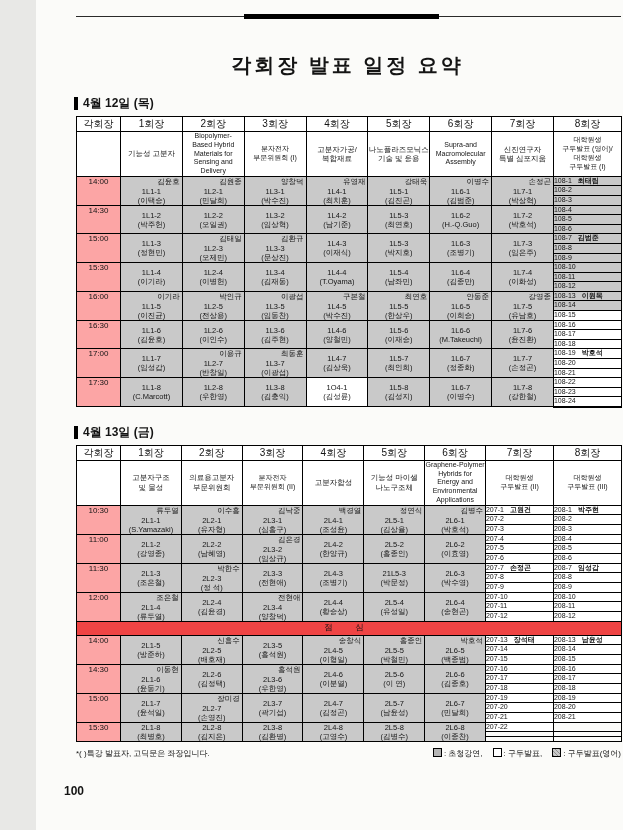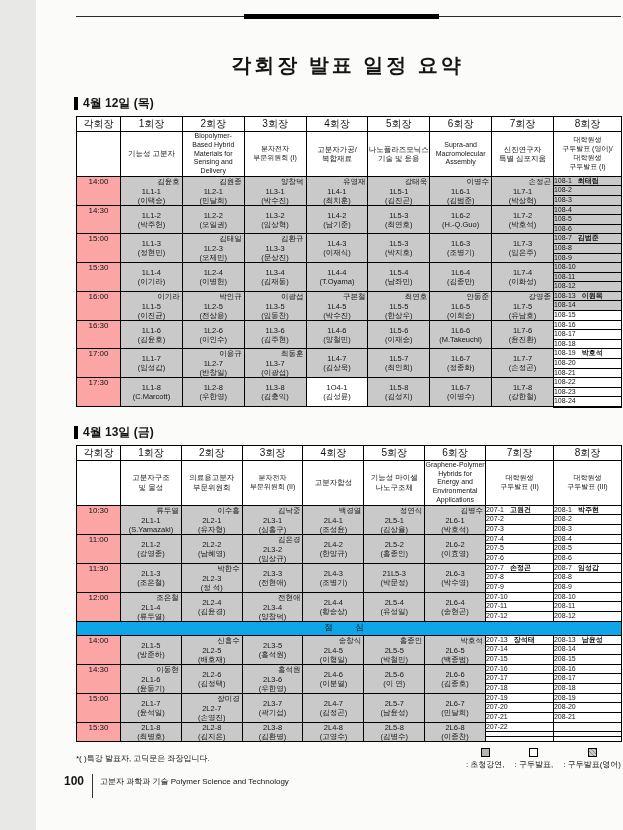--- a/index.html
+++ b/index.html
@@ -46,32 +46,32 @@
   td.main .code{display:block;font-size:7.5px;}
   td.main .spk{display:block;font-size:7.5px;}
   td.oral{
     background:#fff;font-size:7px;height:8.5px;line-height:8.5px;
     text-align:left;padding-left:5px;white-space:nowrap;
   }
   td.oral.en-oral{background:#c9c9c9;}
   td.oral .ochair{font-weight:bold;margin-left:6px;}
   td.void{border:none;background:transparent;}
   td.lunch{
-    border-left:none;border-right:none;background:#0ea5e9;
+    border-left:none;border-right:none;background:#ef4444;
     text-align:center;font-size:8.5px;height:13px;letter-spacing:10px;
   }
   tbody tr.grp-start td{border-top:1px solid #000;}
   tbody tr:last-child td:not(.void){border-bottom:2px solid #000;}
   .foot-row{
     width:545px;margin:6px 0 0 40px;
     display:flex;justify-content:space-between;align-items:center;
     font-size:8px;
   }
   .legend{display:flex;gap:10px;align-items:center;}
-  .legend-item{display:flex;align-items:center;gap:2px;flex-direction:column;}
+  .legend-item{display:flex;align-items:flex-start;gap:2px;}
   .sq{display:inline-block;width:7px;height:7px;border:1px solid #000;}
   .sq-invited{background:#b5b5b5;}
   .sq-oral{background:#fff;}
   .sq-oral-en{background:repeating-linear-gradient(45deg,#8f8f8f 0 1px,#c9c9c9 1px 3px);}
   .footer{
     position:absolute;left:28px;bottom:32px;
     display:flex;align-items:flex-start;gap:8px;text-align:center;
   }
   .footer .pageno{font-size:12px;font-weight:bold;}
   .footer .journal{font-size:8px;border-left:1px solid #333;padding-left:7px;line-height:2.0;height:24px;}
@@ -852,15 +852,14 @@
       </span>
       <span class="legend-item">
         <span class="sq sq-oral-en"></span>
         <span> : 구두발표(영어)</span>
       </span>
     </span>
   </div>
 
   <div class="footer">
     <span class="pageno">100</span>
-    <span class="journal">고분자 과학과 기술 Polymer Science and Technology</span>
   </div>
 </div>
 
 </body></html>

